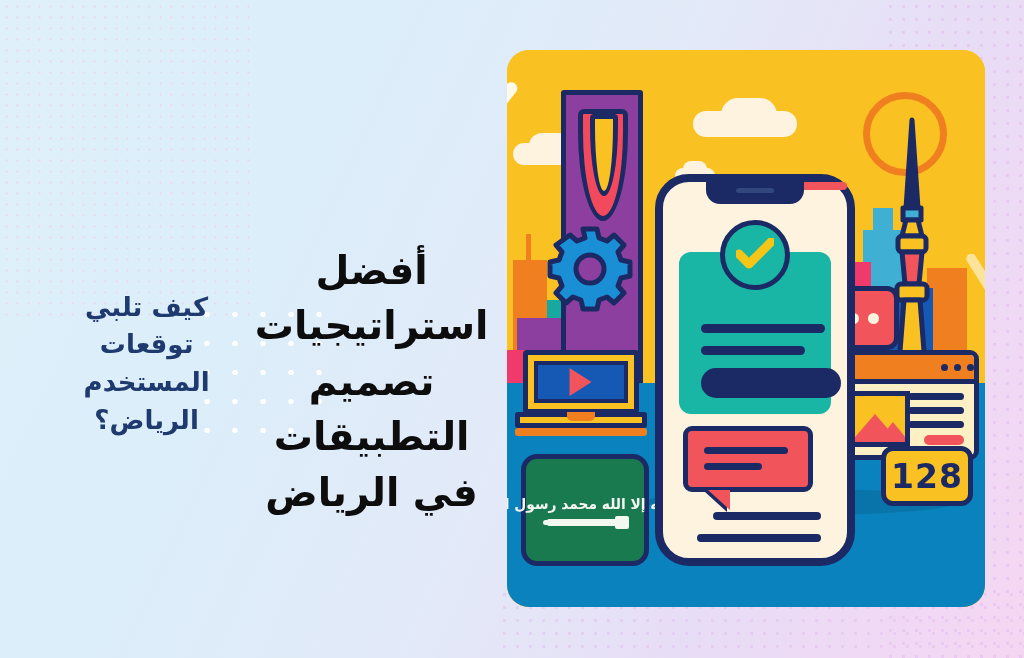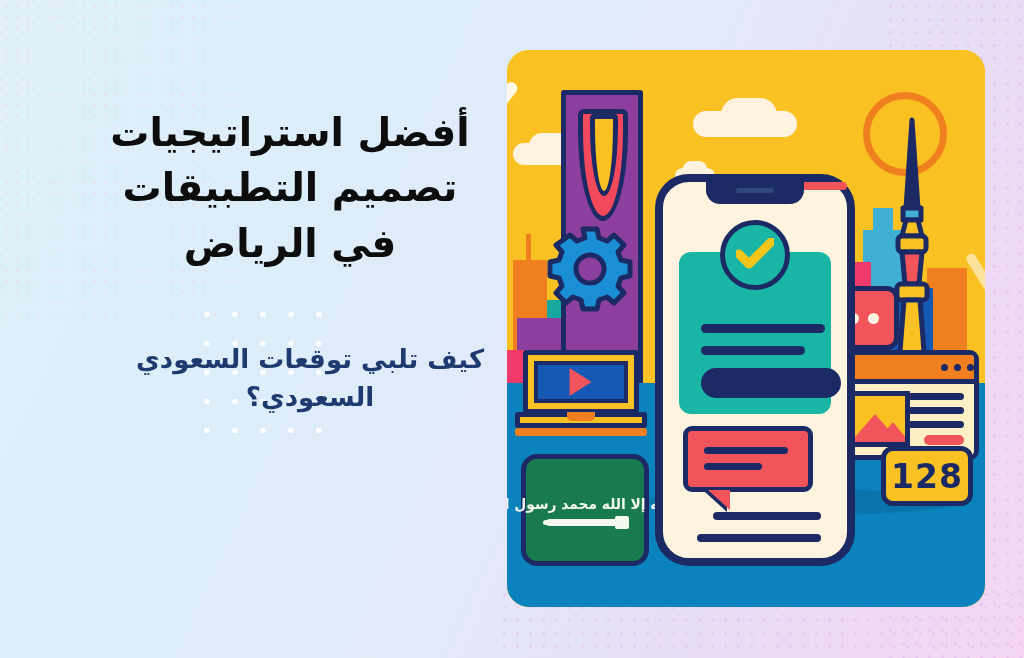--- a/index.html
+++ b/index.html
@@ -33,22 +33,22 @@
   }
   .dots-lav2{
     position:absolute;left:498px;bottom:0px;width:526px;height:70px;
     background-image:radial-gradient(#e3b9ef 1.6px, transparent 1.8px);
     background-size:13px 13px;opacity:.45;pointer-events:none;
   }
 
   
   .textcol{
     position:absolute;left:40px;top:0;width:450px;height:658px;
-    display:flex;flex-direction:column;justify-content:flex-start;
-    align-items:flex-start;text-align:center;
+    display:flex;flex-direction:row;justify-content:flex-start;
+    align-items:center;text-align:center;
   }
   .title{
     margin-top:105px;
     font-size:39px;line-height:1.42;font-weight:800;color:#0d0d0d;
     letter-spacing:-.4px;width:400px;
   }
   .subtitle{
     margin-top:70px;
     font-size:26px;line-height:1.45;font-weight:700;color:#1e3a6e;
     width:360px;
@@ -240,21 +240,21 @@
 
 <div class="canvas">
 
   <div class="dots-pink"></div>
   <div class="dots-white"></div>
   <div class="dots-lav"></div>
   <div class="dots-lav2"></div>
 
   <div class="textcol">
     <div class="title">أفضل استراتيجيات تصميم التطبيقات في الرياض</div>
-    <div class="subtitle">كيف تلبي توقعات السعودي السعودي؟</div>
+    <div class="subtitle">كيف تلبي توقعات المستخدم الرياض؟</div>
   </div>
 
   <div class="art">
     <div class="sky"></div>
 
     <div class="sun"></div>
     <div class="cloud c1"></div>
     <div class="cloud c1b"></div>
     <div class="cloud c2"></div>
     <div class="cloud c2b"></div>

